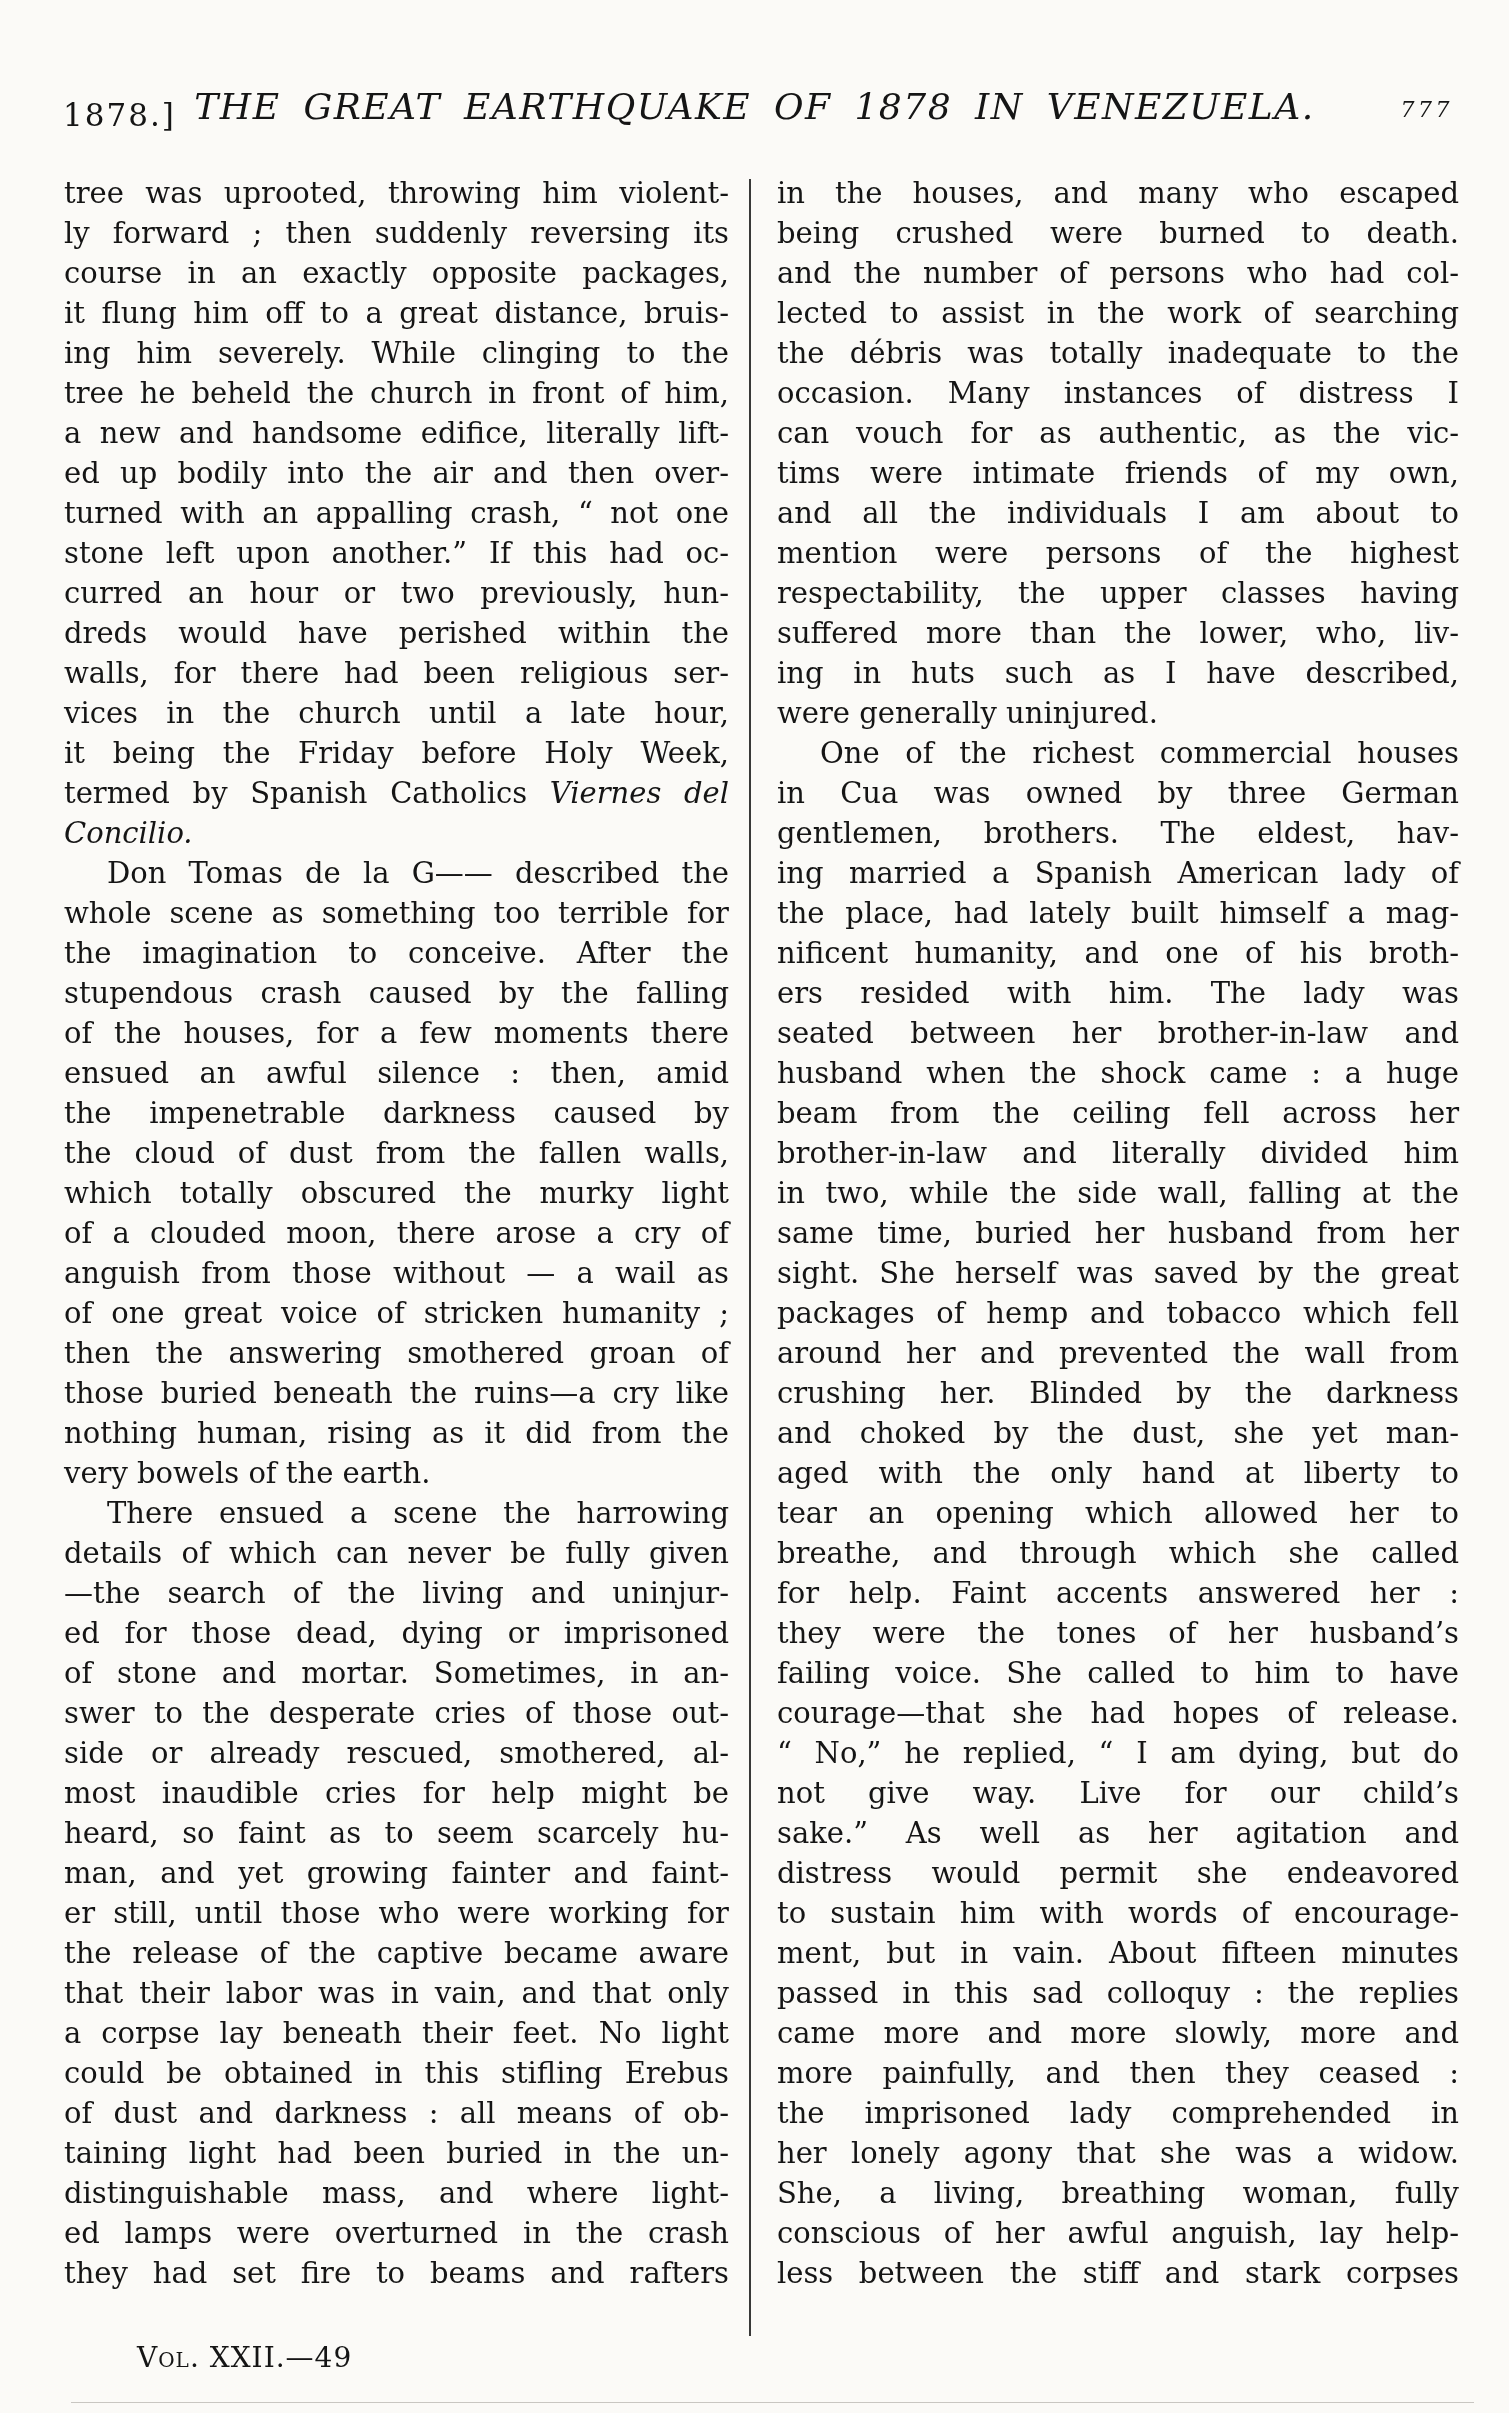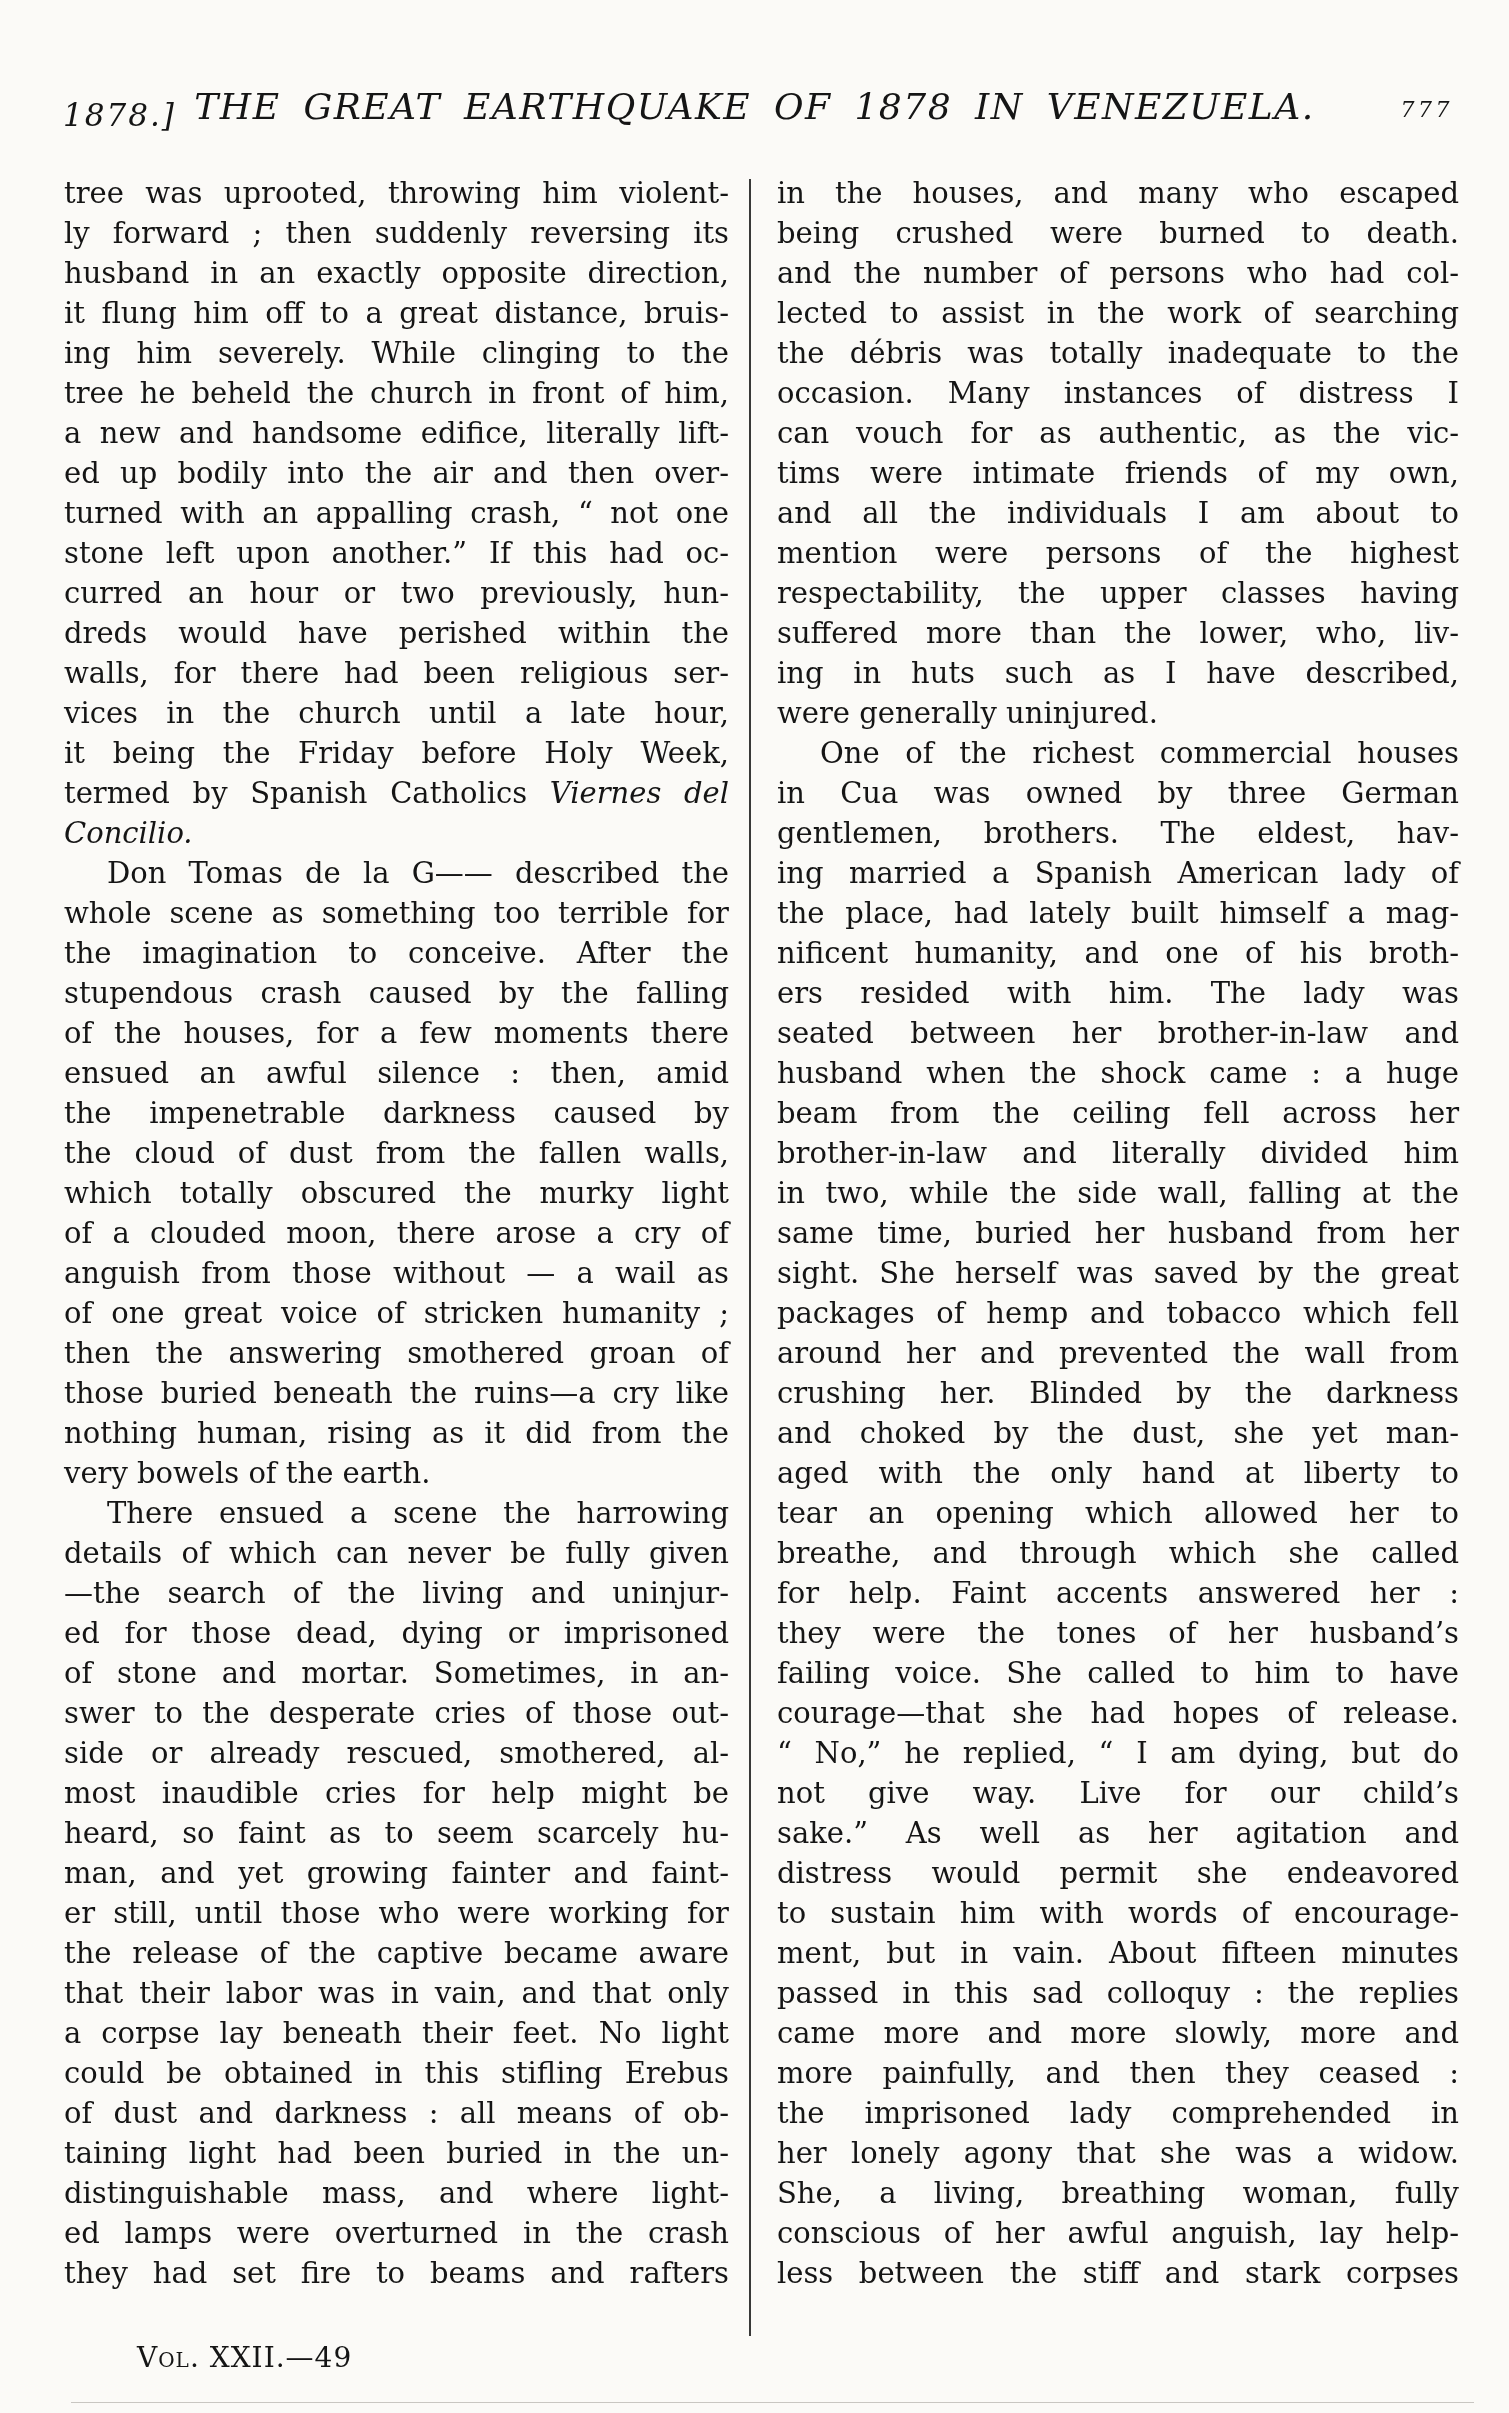--- a/index.html
+++ b/index.html
@@ -7,21 +7,21 @@
     position:relative;
     width:1509px;height:2413px;
     background:#fbfaf7;
     font-family:"DejaVu Serif", "Liberation Serif", serif;
     color:#151515;
     overflow:hidden;
   }
   
   .hdr-left{
     position:absolute;left:63px;top:97px;
-    font-style:italic;font-size:31px;letter-spacing:2px;
+    font-size:31px;letter-spacing:2px;
   }
   .hdr-title{
     position:absolute;left:0;right:0;top:86px;
     text-align:center;
     font-style:italic;font-size:36px;
     letter-spacing:1.5px;word-spacing:10px;
   }
   .hdr-right{
     position:absolute;right:56px;top:97px;
     font-style:italic;font-size:22px;letter-spacing:3.5px;
@@ -68,21 +68,21 @@
 
   <div class="hdr-title">THE GREAT EARTHQUAKE OF 1878 IN VENEZUELA.</div>
 
   <div class="hdr-right">777</div>
 
   <div class="divider"></div>
 
   <div class="col col-left">
       <div class="line">tree was uprooted, throwing him violent-</div>
       <div class="line">ly forward ; then suddenly reversing its</div>
-      <div class="line">husband in an exactly opposite direction,</div>
+      <div class="line">course in an exactly opposite packages,</div>
       <div class="line">it flung him off to a great distance, bruis-</div>
       <div class="line">ing him severely.  While clinging to the</div>
       <div class="line">tree he beheld the church in front of him,</div>
       <div class="line">a new and handsome edifice, literally lift-</div>
       <div class="line">ed up bodily into the air and then  over-</div>
       <div class="line">turned with an appalling crash, “ not one</div>
       <div class="line">stone left upon another.”   If this had oc-</div>
       <div class="line">curred an hour or two previously, hun-</div>
       <div class="line">dreds would have perished within the</div>
       <div class="line">walls, for there had been religious ser-</div>

